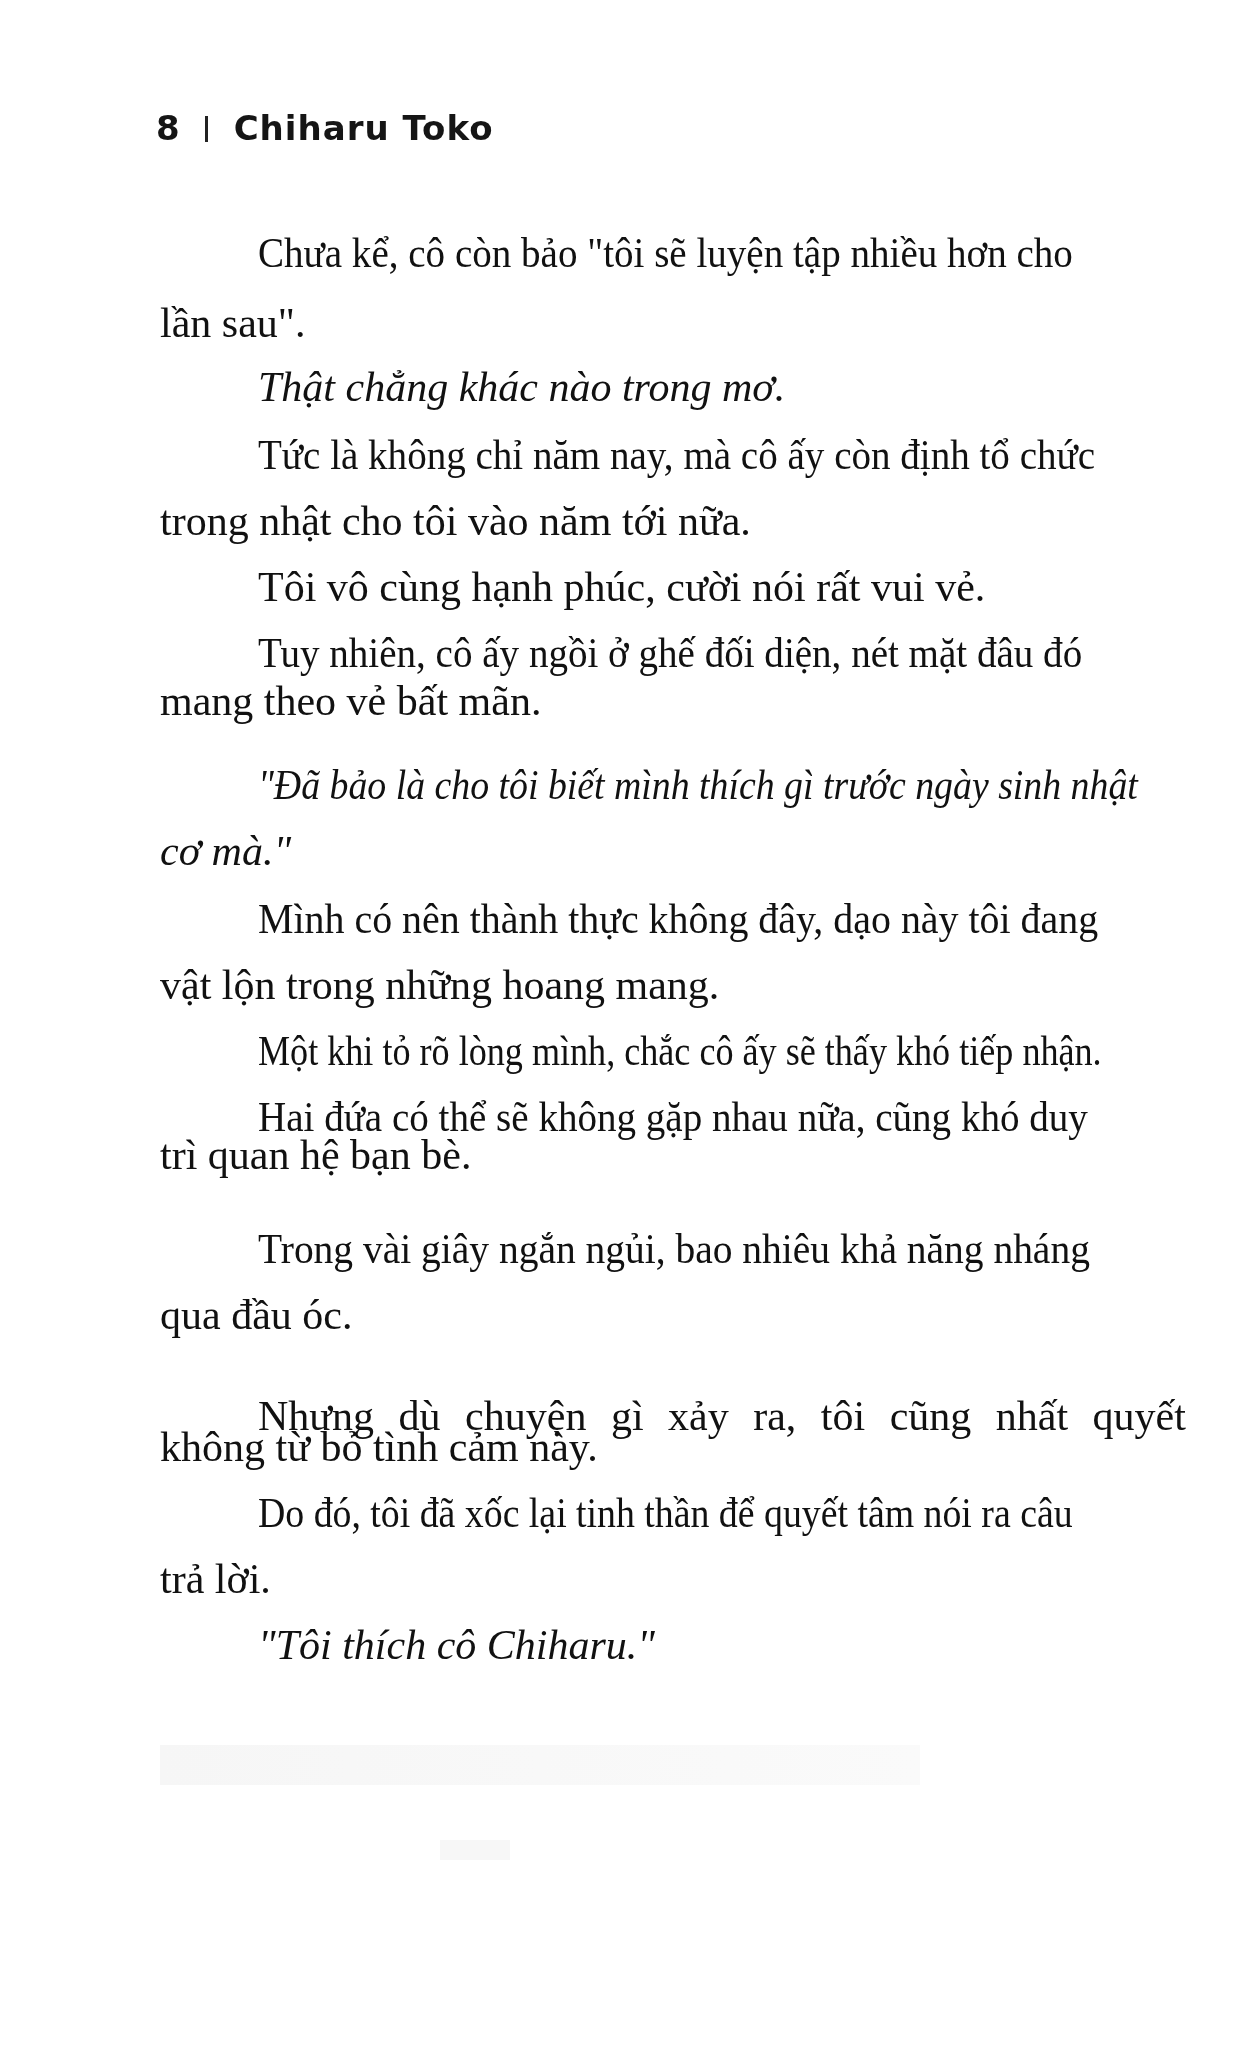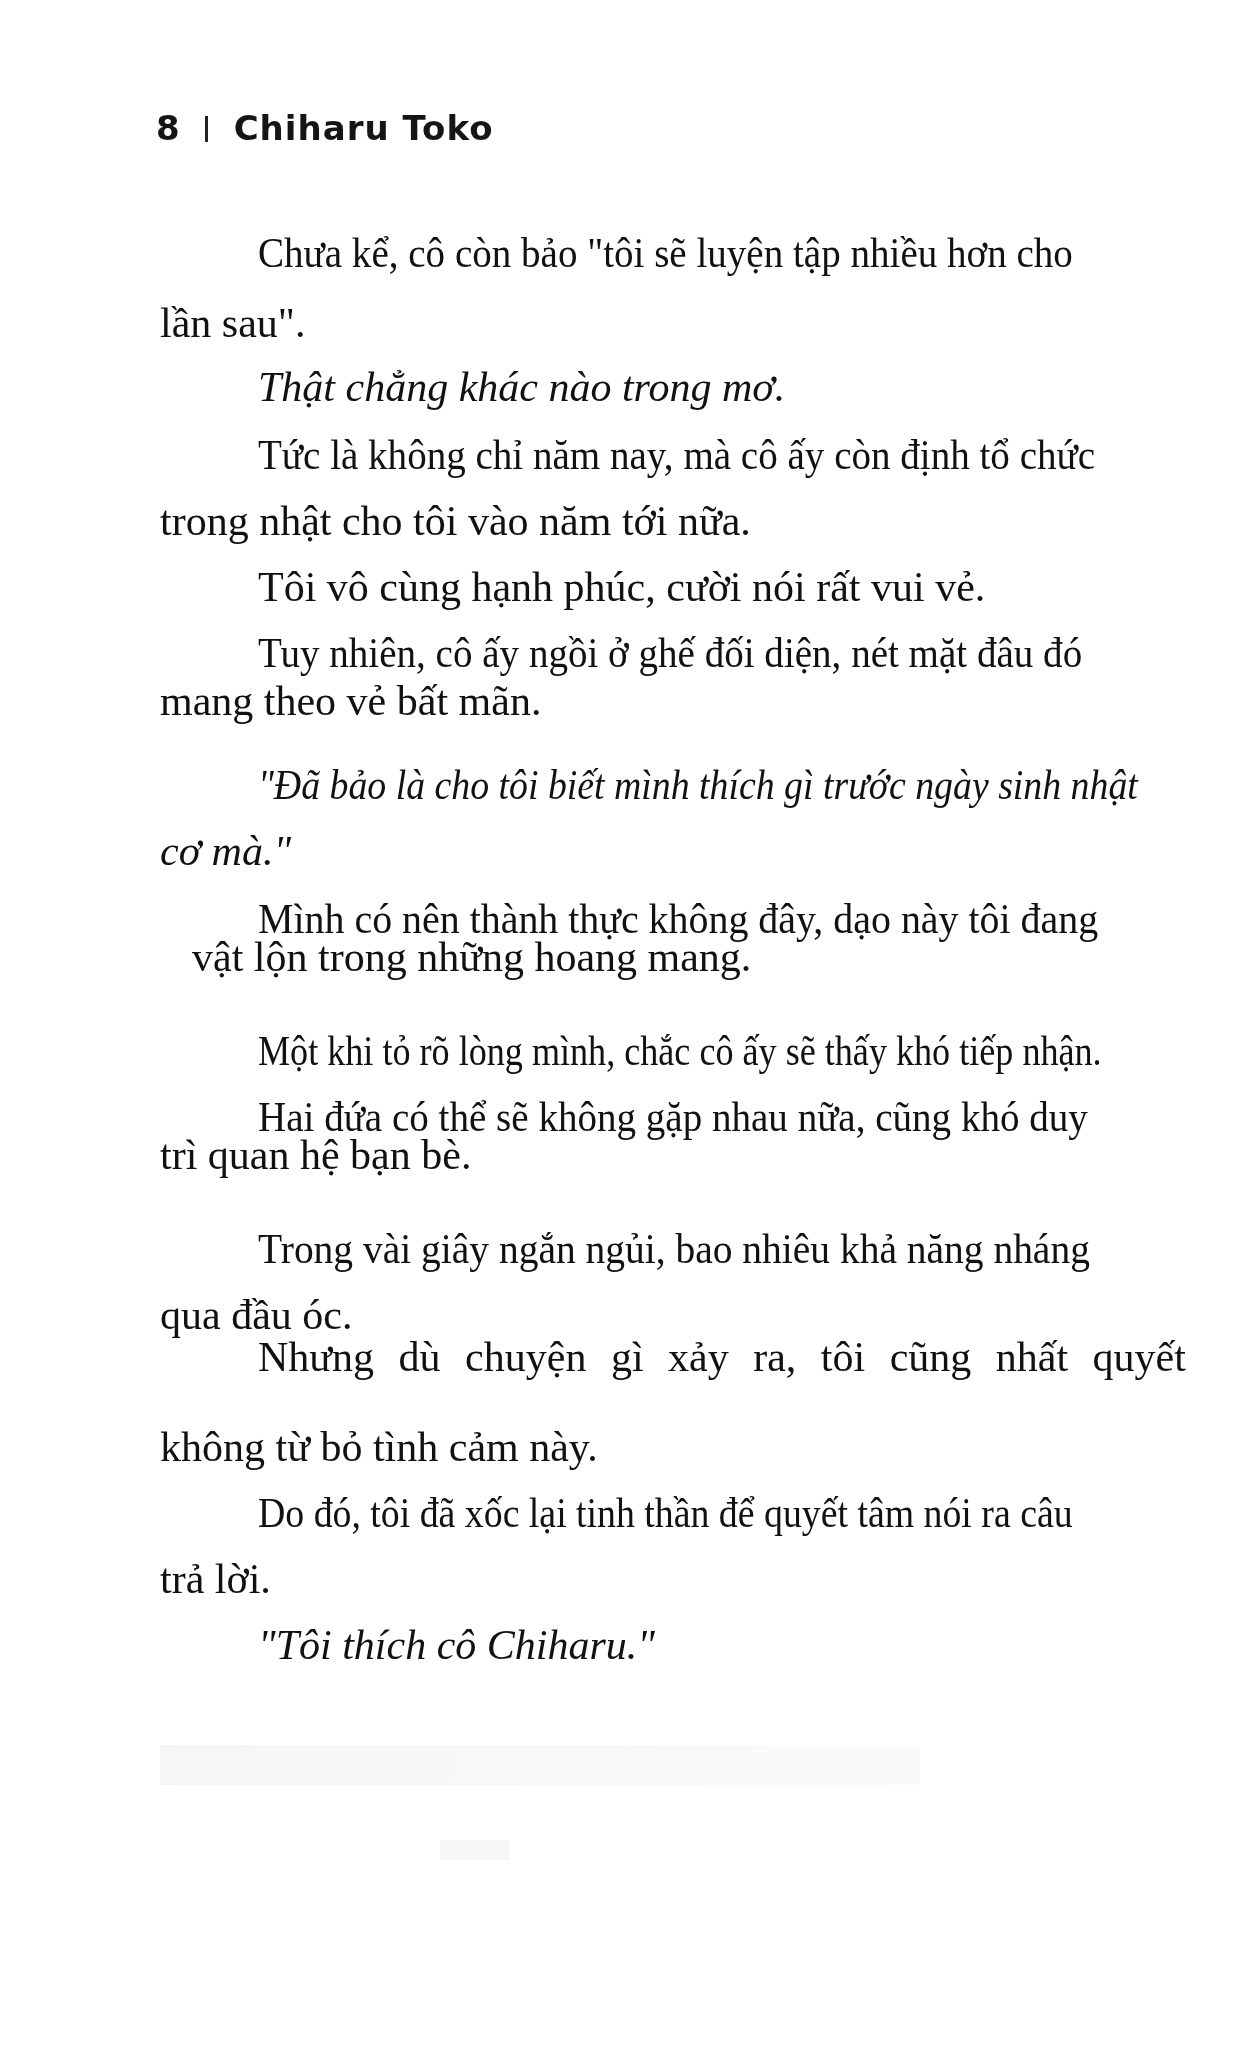--- a/index.html
+++ b/index.html
@@ -77,27 +77,27 @@
     <div class="line" style="top:298px;">lần sau".</div>
     <div class="line indent" style="top:362px;font-style:italic;">Thật chẳng khác nào trong mơ.</div>
     <div class="line indent" style="top:430px; transform:scaleX(0.93);">Tức là không chỉ năm nay, mà cô ấy còn định tổ chức</div>
     <div class="line" style="top:496px;">trong nhật cho tôi vào năm tới nữa.</div>
     <div class="line indent" style="top:562px;">Tôi vô cùng hạnh phúc, cười nói rất vui vẻ.</div>
     <div class="line indent" style="top:628px; transform:scaleX(0.93);">Tuy nhiên, cô ấy ngồi ở ghế đối diện, nét mặt đâu đó</div>
     <div class="line" style="top:676px;">mang theo vẻ bất mãn.</div>
     <div class="line indent italic" style="top:760px; transform:scaleX(0.9);">"Đã bảo là cho tôi biết mình thích gì trước ngày sinh nhật</div>
     <div class="line italic" style="top:826px;">cơ mà."</div>
     <div class="line indent" style="top:894px; transform:scaleX(0.95);">Mình có nên thành thực không đây, dạo này tôi đang</div>
-    <div class="line" style="top:932px;margin-left:32px;">vật lộn trong những hoang mang.</div>
+    <div class="line" style="top:960px;">vật lộn trong những hoang mang.</div>
     <div class="line indent" style="top:1026px; transform:scaleX(0.86);">Một khi tỏ rõ lòng mình, chắc cô ấy sẽ thấy khó tiếp nhận.</div>
     <div class="line indent" style="top:1092px; transform:scaleX(0.93);">Hai đứa có thể sẽ không gặp nhau nữa, cũng khó duy</div>
     <div class="line" style="top:1130px;">trì quan hệ bạn bè.</div>
     <div class="line indent" style="top:1224px; transform:scaleX(0.94);">Trong vài giây ngắn ngủi, bao nhiêu khả năng nháng</div>
     <div class="line" style="top:1290px;">qua đầu óc.</div>
-    <div class="line indent" style="top:1332px; word-spacing:14px;">Nhưng dù chuyện gì xảy ra, tôi cũng nhất quyết</div>
+    <div class="line indent" style="top:1391px; word-spacing:14px;">Nhưng dù chuyện gì xảy ra, tôi cũng nhất quyết</div>
     <div class="line" style="top:1422px;">không từ bỏ tình cảm này.</div>
     <div class="line indent" style="top:1488px; transform:scaleX(0.9);">Do đó, tôi đã xốc lại tinh thần để quyết tâm nói ra câu</div>
     <div class="line" style="top:1554px;">trả lời.</div>
     <div class="line indent italic" style="top:1620px;">"Tôi thích cô Chiharu."</div>
   </div>
 
   <div class="ghost" style="left:160px; top:1745px; width:760px; height:40px; background:linear-gradient(90deg,#f6f6f6,#fafafa);"></div>
   <div class="ghost" style="left:440px; top:1840px; width:70px; height:20px; background:#f7f7f7;"></div>
 
 </div>

